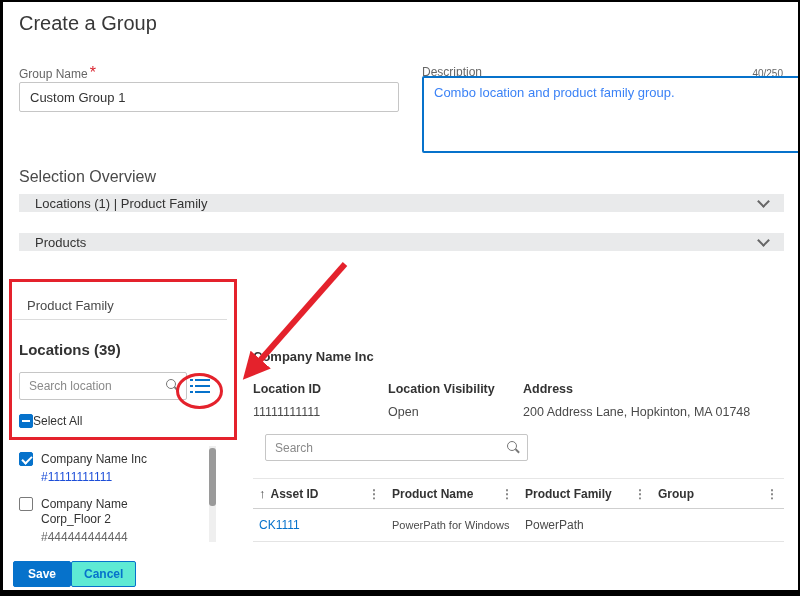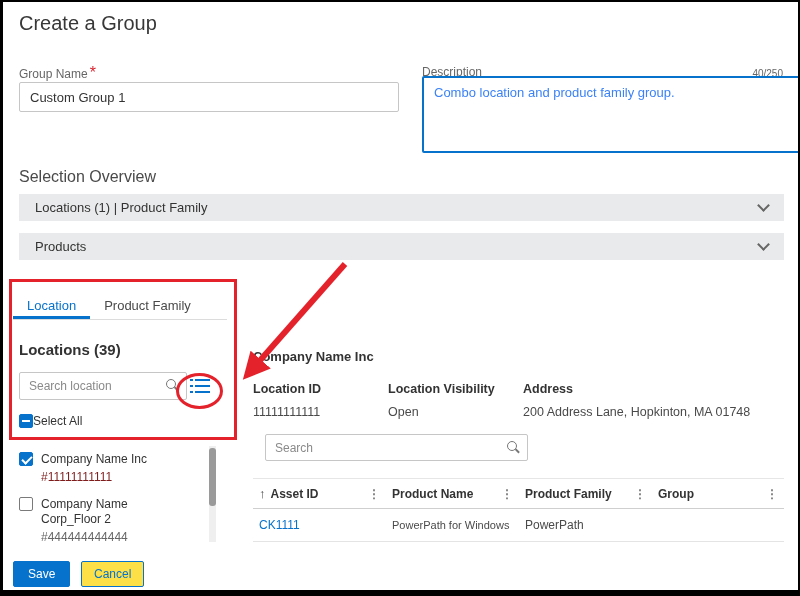--- a/index.html
+++ b/index.html
@@ -25,21 +25,21 @@
   .desc-head { left:419px; top:55px; width:361px; display:flex; justify-content:space-between; align-items:flex-end;margin-top:8px; }
   .counter { font-size:10px; color:#666; }
   .desc-ta {
     left:419px; top:74px; width:433px; height:77px; border:2px solid #0672CB; border-radius:2px;
     font-family:inherit; font-size:13px; color:#3b82f6; padding:7px 10px; resize:both; outline:none;
   }
 
   .section-title { left:16px; top:166px; font-size:16px; font-weight:400; color:#4a4a4a; }
 
   .accordion {
-    left:16px; width:765px; height:27px; background:#E9EAEB; display:flex;
+    left:16px; width:765px; height:18px; background:#E9EAEB; display:flex;
     align-items:center; justify-content:space-between; padding:0 16px; cursor:pointer;
   }
   .accordion .acc-label { font-size:13px; color:#333; }
   .chev { width:9px; height:9px; border-right:2px solid #666; border-bottom:2px solid #666;
           transform:rotate(45deg); margin-top:-4px; }
 
   
   .tabbar { left:10px; top:289px; width:214px; height:29px; display:flex; border-bottom:1px solid #dcdcdc; }
   .tab { font-size:13px; color:#4a4a4a; padding:7px 14px 8px 14px; cursor:pointer; white-space:nowrap; }
   .tab.active { color:#0672CB; box-shadow:inset 0 -3px 0 #0672CB; }
@@ -87,24 +87,24 @@
   .thead { height:31px; border-top:1px solid #e6e6e6; border-bottom:1px solid #cfcfcf; }
   .th { flex:0 0 133px; display:flex; align-items:center; gap:5px; font-weight:bold; color:#333; padding:0 4px 0 6px; }
   .th .spacer { flex:1; }
   .kebab { color:#777; font-size:12px; cursor:pointer; padding:0 2px; }
   .sort-arrow { color:#4a4a4a; font-size:13px; cursor:pointer; }
   .tbody-row { height:33px; border-bottom:1px solid #e4e4e4; }
   .td { flex:0 0 133px; padding:0 4px 0 6px; color:#4a4a4a; }
   .link { color:#0672CB; cursor:pointer; }
 
   
-  .btn { position:absolute; top:559px; height:26px; font-family:inherit; font-size:12px; font-weight:normal;
+  .btn { position:absolute; top:559px; height:26px; font-family:inherit; font-size:12px; font-weight:bold;
          border-radius:2px; cursor:pointer; }
   .btn-save { left:10px; padding:0 14px; background:#0672CB; color:#fff; border:1px solid #0672CB; }
-  .btn-cancel { left:78px; padding:0 12px; background:#fde047; color:#0672CB; border:1px solid #0672CB; }
+  .btn-cancel { left:68px; padding:0 12px; background:#5eead4; color:#0672CB; border:1px solid #0672CB; }
 
   
   .anno { pointer-events:none; }
   .anno-rect { left:6px; top:277px; width:228px; height:161px; border:3px solid #E4222C; }
   .anno-ellipse { left:173px; top:371px; width:47px; height:36px; border:3px solid #E4222C; border-radius:50%; }
   .anno-arrow { left:205px; top:250px; }
 </style>
 </head>
 <body>
 
@@ -128,21 +128,20 @@
   <div class="abs accordion" style="top:192px;">
     <span class="acc-label">Locations (1) | Product Family</span>
     <span class="chev"></span>
   </div>
   <div class="abs accordion" style="top:231px;">
     <span class="acc-label">Products</span>
     <span class="chev"></span>
   </div>
 
   <div class="abs tabbar">
-    <div class="tab active">Location</div>
     <div class="tab">Product Family</div>
   </div>
 
   <div class="abs loc-heading">Locations (39)</div>
 
   <div class="abs search-wrap" style="left:16px; top:370px; width:168px; height:28px;">
     <input placeholder="Search location" style="">
     <span class="mag"></span>
   </div>
   <button class="abs listview-btn">
@@ -164,21 +163,21 @@
     <span class="cb indet"></span>
     <span>Select All</span>
   </div>
   <div class="abs lp-divider"></div>
 
   <div class="abs loc-list">
     <div class="loc-item">
       <span class="cb checked"></span>
       <span class="name">Company Name Inc</span>
     </div>
-    <div class="lid" style="font-size:12px;color:#7f1d1d;padding-left:22px;line-height:16px;">#11111111111</div>
+    <div class="lid" style="font-size:12px;color:#1d4ed8;padding-left:22px;line-height:16px;">#11111111111</div>
     <div class="loc-item" style="padding-top:12px;">
       <span class="cb"></span>
       <span class="name">Company Name Corp_Floor 2</span>
     </div>
     <div class="lid" style="font-size:12px;color:#666;padding-left:22px;line-height:16px;">#444444444444</div>
   </div>
   <div class="abs lp-scrollbar">
     <div class="lp-thumb"></div>
   </div>
 

